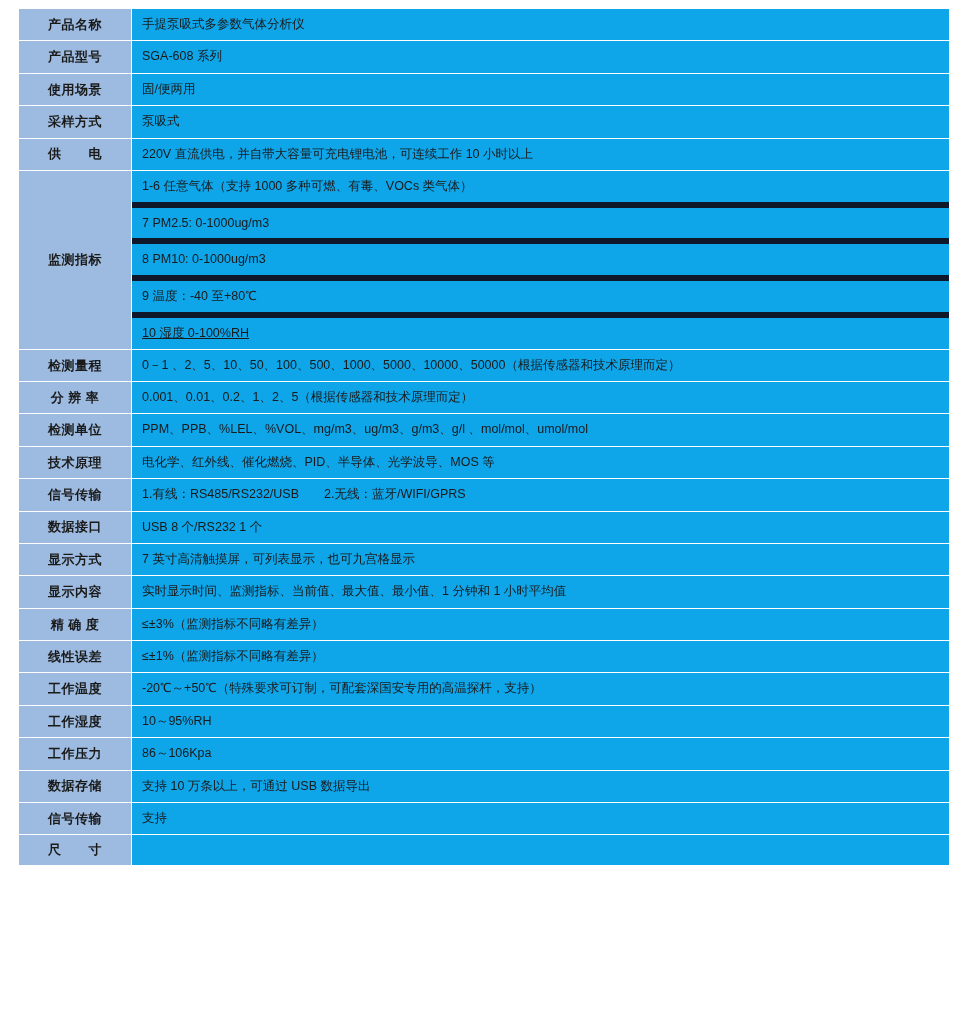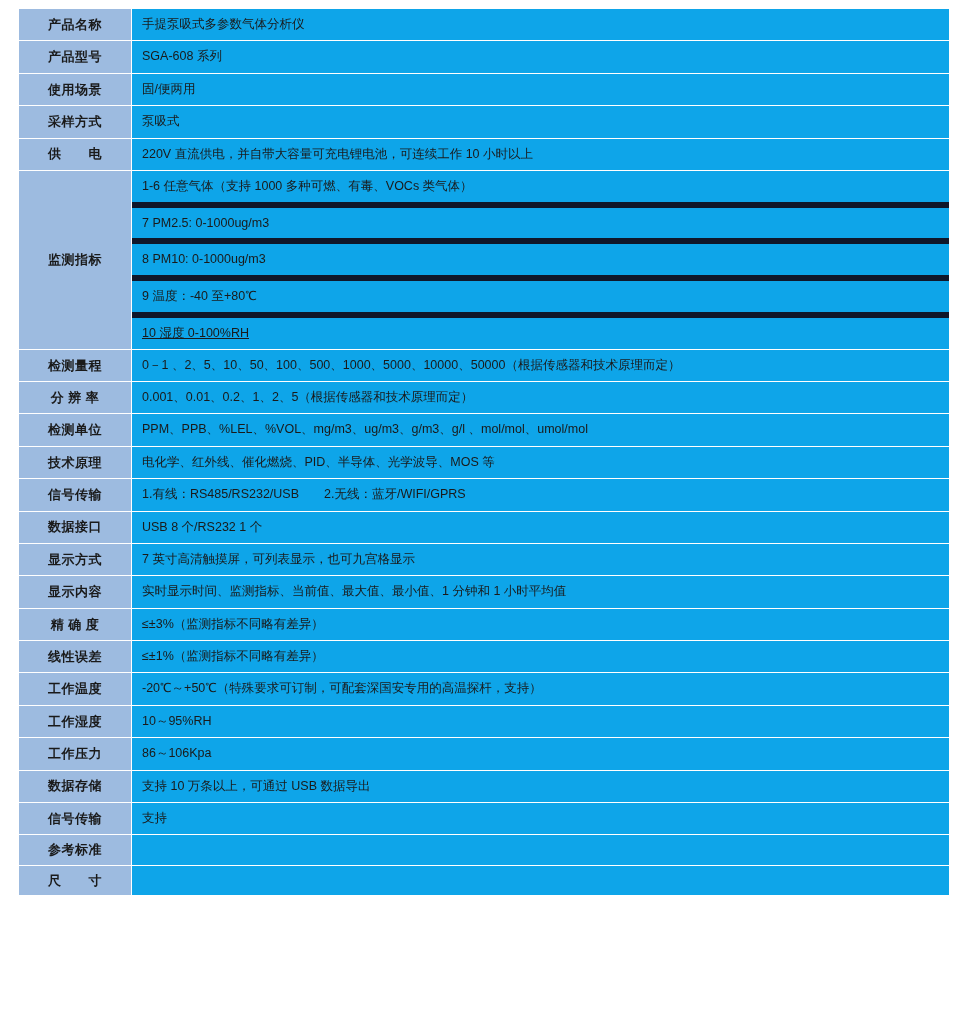--- a/index.html
+++ b/index.html
@@ -152,24 +152,20 @@
     </tr>
     <tr>
       <td class="label">数据存储</td>
       <td class="value">支持 10 万条以上，可通过 USB 数据导出</td>
     </tr>
     <tr>
       <td class="label">信号传输</td>
       <td class="value">支持</td>
     </tr>
     <tr>
-      <td class="label">参考标准</td>
-      <td class="value"></td>
-    </tr>
-    <tr>
       <td class="label">尺　　寸</td>
       <td class="value multiline numbered">
         
         
       </td>
     </tr>
 
   </tbody>
 </table>
 

